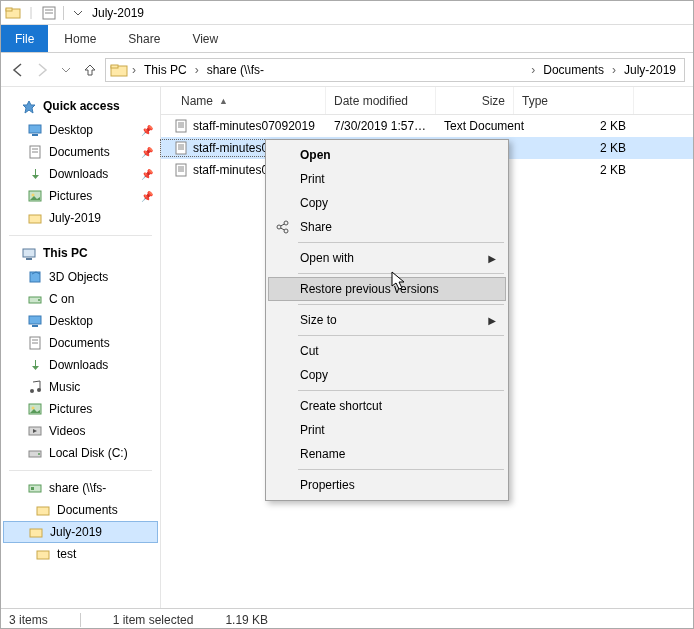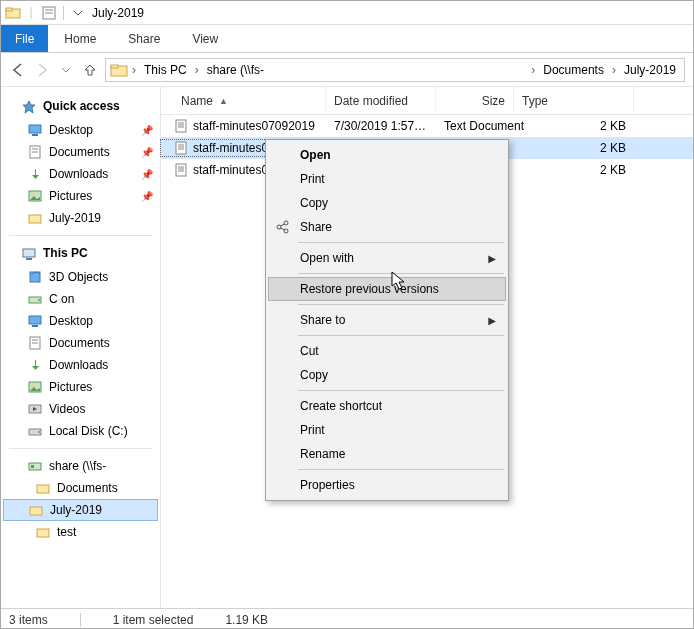--- a/index.html
+++ b/index.html
@@ -264,20 +264,30 @@
           <span class="icon">
             <svg width="14" height="14">
               <path d="M7 2 L7 8 L4 8 L7.5 12 L11 8 L8 8 L8 2 Z" fill="#5a9b5a"></path>
             </svg>
           </span>
           <span>Downloads</span>
         </div>
         <div class="item">
           <span class="icon">
             <svg width="14" height="14">
+              <path d="M5 2 L12 1 L12 10" fill="none" stroke="#555"></path>
+              <circle cx="4" cy="11" r="2" fill="#555"></circle>
+              <circle cx="11" cy="10" r="2" fill="#555"></circle>
+            </svg>
+          </span>
+          <span>Music</span>
+        </div>
+        <div class="item">
+          <span class="icon">
+            <svg width="14" height="14">
               <rect x="1" y="2" width="12" height="10" fill="#c9e3c9" stroke="#5a9b5a"></rect>
               <circle cx="5" cy="6" r="1.5" fill="#f3d36b"></circle>
               <path d="M2 11 L6 7 L9 10 L12 8 L12 11 Z" fill="#5a9b5a"></path>
             </svg>
           </span>
           <span>Pictures</span>
         </div>
         <div class="item">
           <span class="icon">
             <svg width="14" height="14">
@@ -431,21 +441,21 @@
     <div class="menu-item">
       <span>Open with</span>
       <span class="submenu-arrow">▶</span>
     </div>
     <div class="menu-sep"></div>
     <div class="menu-item hover">
       <span>Restore previous versions</span>
     </div>
     <div class="menu-sep"></div>
     <div class="menu-item">
-      <span>Share to</span>
+      <span>Size to</span>
       <span class="submenu-arrow">▶</span>
     </div>
     <div class="menu-sep"></div>
     <div class="menu-item">
       <span>Cut</span>
     </div>
     <div class="menu-item">
       <span>Copy</span>
     </div>
     <div class="menu-sep"></div>

